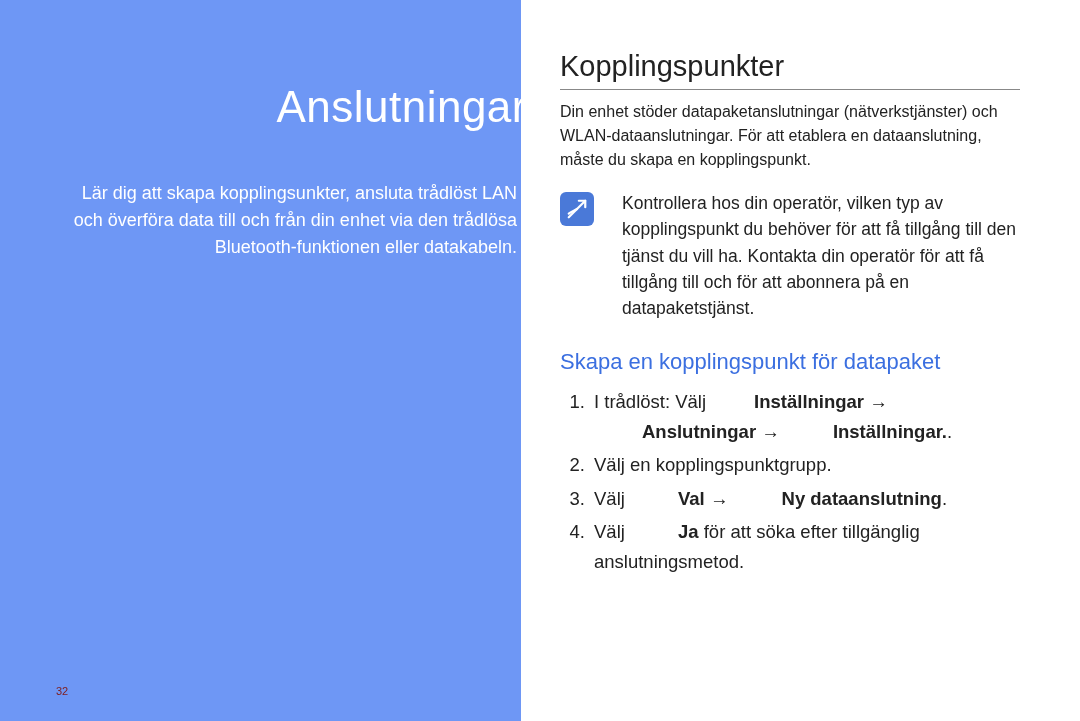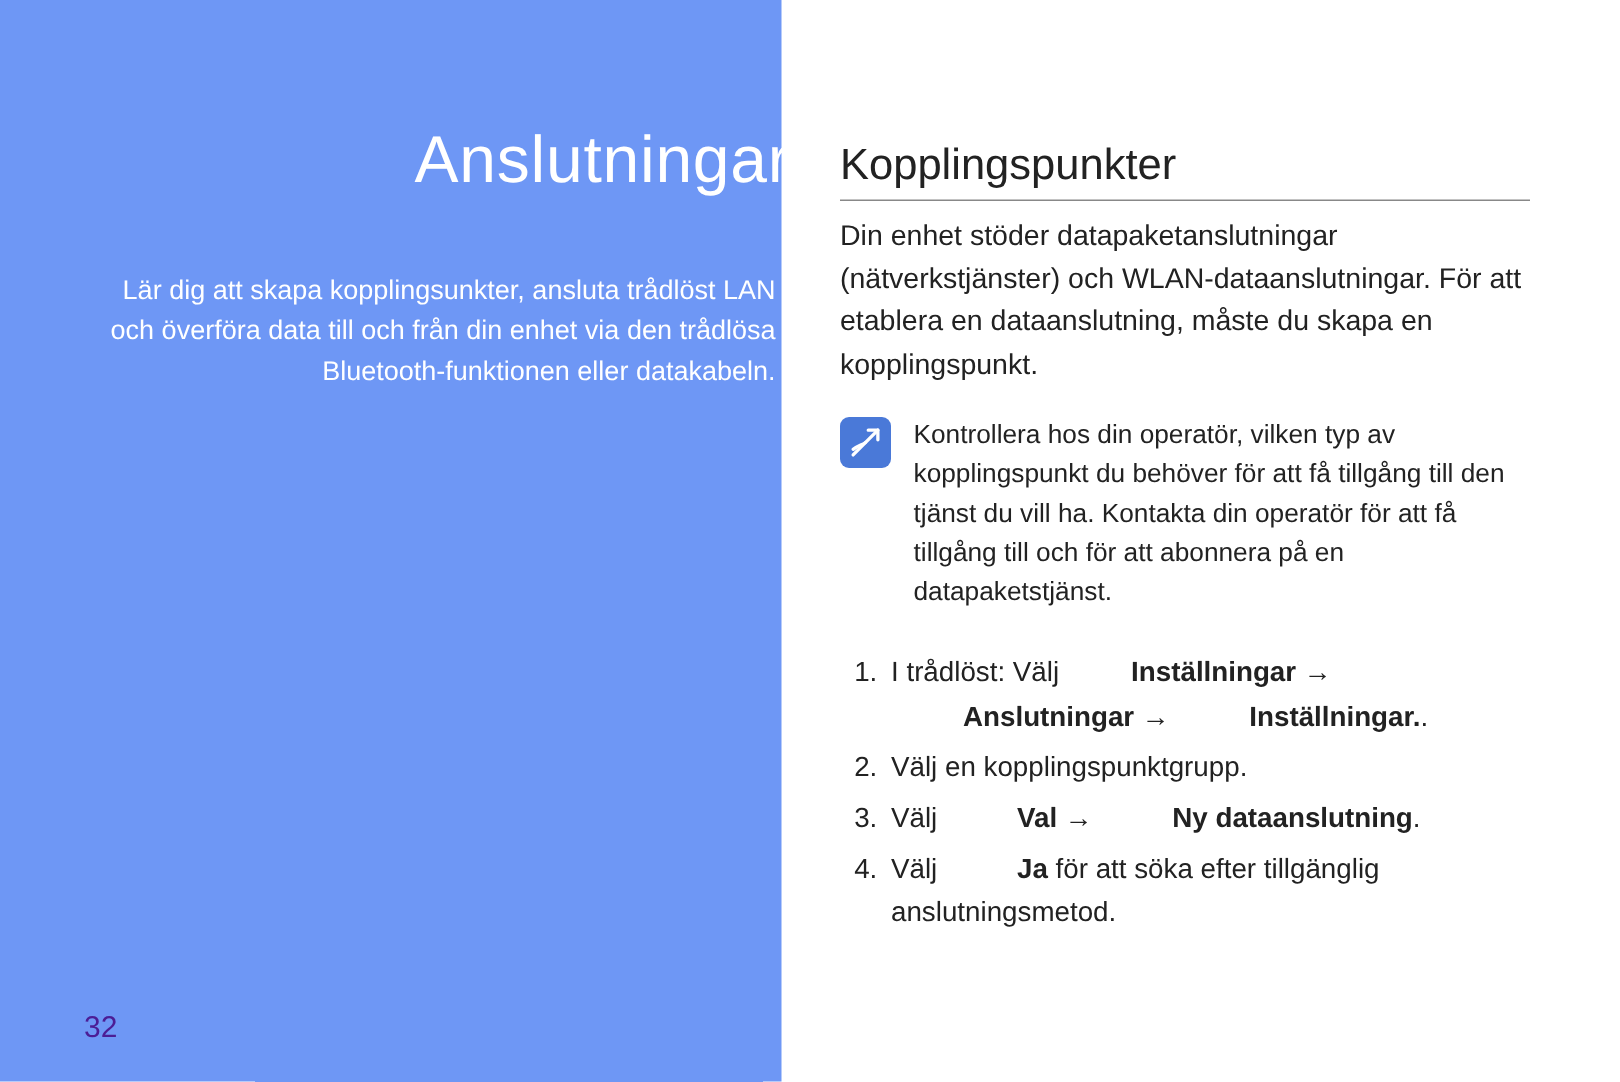--- a/index.html
+++ b/index.html
@@ -36,48 +36,47 @@
     right: 4px;
     font-size: 18px;
     line-height: 1.5;
     text-align: right;
     font-weight: 300;
   }
   .page-num {
     position: absolute;
     bottom: 24px;
     left: 56px;
-    font-size: 20px;
-    color: #4c1d95;
+    font-size: 11px;
+    color: #7f1d1d;
   }
   .right-panel {
     position: absolute;
     left: 560px;
     top: 50px;
     right: 60px;
     color: #222;
-    margin-top: 44px;
   }
   .section-title {
     font-size: 29px;
     font-weight: 400;
     color: #222;
     border-bottom: 1px solid #888;
     padding-bottom: 6px;
     margin-bottom: 10px;
   }
   .body-text {
-    font-size: 19px;
+    font-size: 16px;
     line-height: 1.5;
     margin-bottom: 18px;
   }
   .note-block {
     display: flex;
     align-items: flex-start;
-    gap: 15px;
+    gap: 28px;
     margin-bottom: 26px;
   }
   .note-icon {
     width: 34px;
     height: 34px;
     flex: 0 0 34px;
     background: #4a79d8;
     border-radius: 6px;
     display: flex;
     align-items: center;
@@ -121,20 +120,21 @@
     <div class="note-icon">
       <svg width="22" height="22" viewBox="0 0 24 24" fill="none" stroke="#fff" stroke-width="2.4" stroke-linecap="round" stroke-linejoin="round">
         <path d="M3 21 L21 3"></path>
         <path d="M14 3 L21 3 L21 10"></path>
         <path d="M3 17 C7 14 9 14 12 12"></path>
       </svg>
     </div>
     <div class="note-text">Kontrollera hos din operatör, vilken typ av kopplingspunkt du behöver för att få tillgång till den tjänst du vill ha. Kontakta din operatör för att få tillgång till och för att abonnera på en datapaketstjänst.</div>
   </div>
 
+  <div class="sub-heading">Skapa en kopplingspunkt för datapaket</div>
 
   <ol class="steps">
     <li>
       <span>I trådlöst: Välj</span><span class="bold">Inställningar</span><span> → </span><span class="bold">Anslutningar</span><span> → </span><span class="bold">Inställningar.</span><span>.</span>
     </li>
     <li>Välj en kopplingspunktgrupp.</li>
     <li>
       <span>Välj </span><span class="bold">Val</span><span> → </span><span class="bold">Ny dataanslutning</span><span>.</span>
     </li>
     <li>

